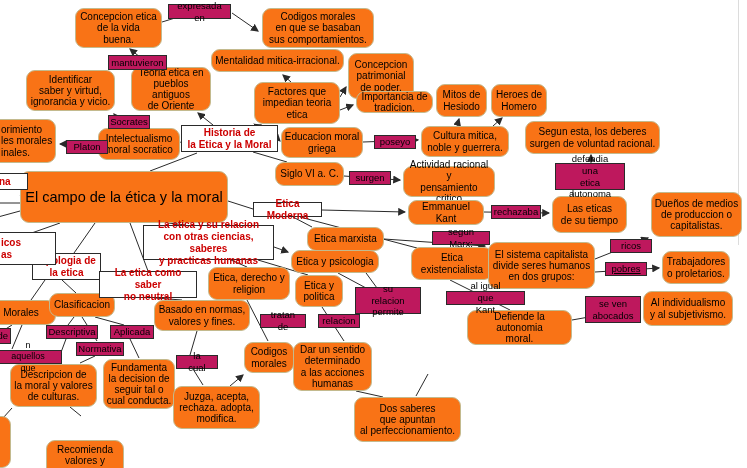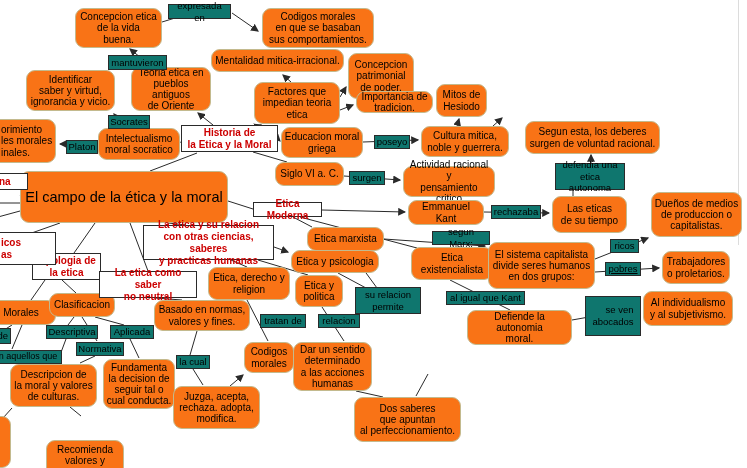--- a/index.html
+++ b/index.html
@@ -10,21 +10,21 @@
   #edges-svg{position:absolute;left:0;top:0;width:747px;height:468px;}
   .node{
     position:absolute;box-sizing:border-box;display:flex;align-items:center;justify-content:center;
     text-align:center;white-space:pre-line;line-height:1.12;font-size:10px;color:#000;
     padding:1px 2px;
   }
   .concept{
     background:#f97316;border:1px solid #c3ba8e;border-radius:9px;
   }
   .label{
-    background:#0f766e;border:1px solid #2a2a2a;font-size:9.5px;padding:0 2px;line-height:1.25;
+    background:#be185d;border:1px solid #2a2a2a;font-size:9.5px;padding:0 20px;line-height:1.25;
   }
   .redbox{
     background:#ffffff;border:1px solid #2a2a2a;color:#cc0000;font-weight:bold;font-size:10px;
     line-height:1.2;
   }
   .canvas-edge{position:absolute;background:#dcdcdc;}
 </style>
 </head>
 <body>
 
@@ -110,20 +110,22 @@
     <div class="node concept" style="left: 348px; top: 53px; width: 66px; height: 46px;">Concepcion
 patrimonial
 de poder.</div>
     <div class="node concept" style="left: 254px; top: 82px; width: 86px; height: 42px;">Factores que
 impedian teoria
 etica</div>
     <div class="node concept" style="left: 356px; top: 91px; width: 77px; height: 22px;">Importancia de
 tradicion.</div>
     <div class="node concept" style="left: 436px; top: 84px; width: 51px; height: 33px;">Mitos de
 Hesiodo</div>
+    <div class="node concept" style="left: 491px; top: 84px; width: 56px; height: 33px;">Heroes de
+Homero</div>
     <div class="node concept" style="left: 26px; top: 70px; width: 89px; height: 41px;">Identificar
 saber y virtud,
 ignorancia y vicio.</div>
     <div class="node concept" style="left: 131px; top: 67px; width: 80px; height: 44px;">Teoria etica en
 pueblos antiguos
 de Oriente</div>
     <div class="node concept" style="left: 281px; top: 127px; width: 82px; height: 31px;">Educacion moral
 griega</div>
     <div class="node concept" style="left: 421px; top: 126px; width: 88px; height: 31px;">Cultura mitica,
 noble y guerrera.</div>
@@ -210,21 +212,21 @@
     <div class="node label" style="left: 349px; top: 171px; width: 36px; height: 14px;">surgen</div>
     <div class="node label" style="left: 555px; top: 163px; width: 70px; height: 27px;">defendia una
 etica autonoma</div>
     <div class="node label" style="left: 491px; top: 205px; width: 50px; height: 14px;">rechazaba</div>
     <div class="node label" style="left: 432px; top: 231px; width: 58px; height: 14px;">segun Marx:</div>
     <div class="node label" style="left: 610px; top: 239px; width: 29px; height: 14px;">ricos</div>
     <div class="node label" style="left: 605px; top: 262px; width: 36px; height: 14px; text-decoration: underline;">pobres</div>
     <div class="node label" style="left: 446px; top: 291px; width: 79px; height: 14px;">al igual que Kant</div>
     <div class="node label" style="left: 355px; top: 287px; width: 66px; height: 27px;">su relacion
 permite</div>
-    <div class="node label" style="left: 585px; top: 296px; width: 56px; height: 40px; text-align: right;">se ven
+    <div class="node label" style="left: 585px; top: 296px; width: 56px; height: 27px;">se ven
 abocados</div>
     <div class="node label" style="left: 260px; top: 314px; width: 46px; height: 14px;">tratan de</div>
     <div class="node label" style="left: 318px; top: 314px; width: 42px; height: 14px;">relacion</div>
     <div class="node label" style="left: 46px; top: 325px; width: 52px; height: 14px;">Descriptiva</div>
     <div class="node label" style="left: 110px; top: 325px; width: 44px; height: 14px;">Aplicada</div>
     <div class="node label" style="left: 76px; top: 342px; width: 48px; height: 14px;">Normativa</div>
     <div class="node label" style="left: 176px; top: 355px; width: 34px; height: 14px;">la cual</div>
     <div class="node label" style="left: -6px; top: 350px; width: 68px; height: 14px; font-size: 9px;">n aquellos que</div>
     <div class="node label" style="left: -20px; top: 328px; width: 31px; height: 16px; justify-content: flex-end; text-align: right; padding-right: 2px;">de</div>
   </div>

